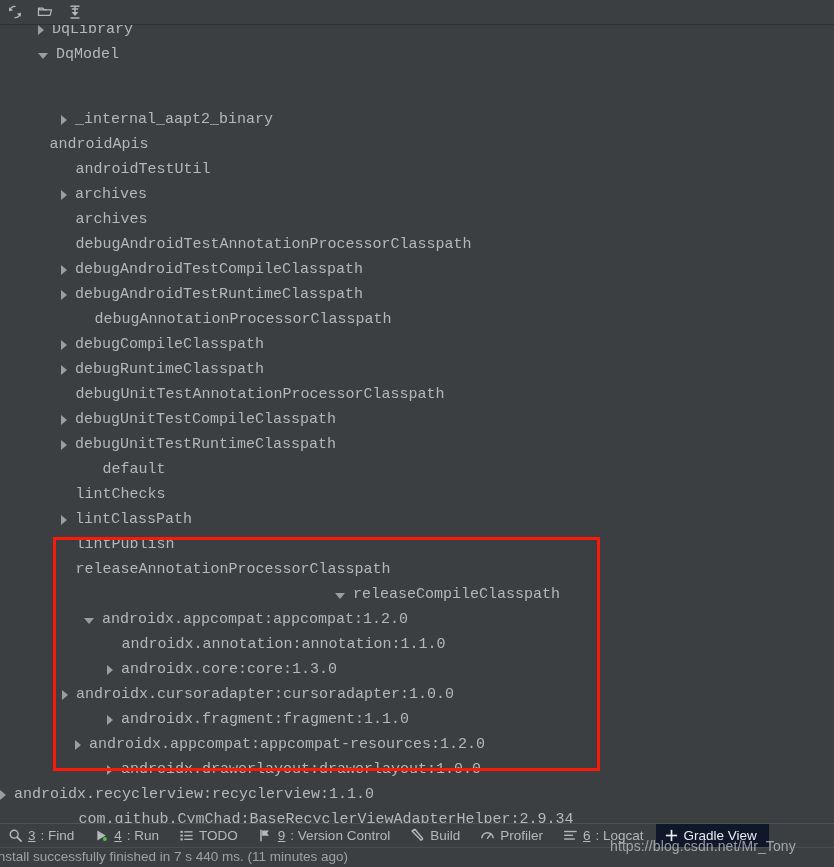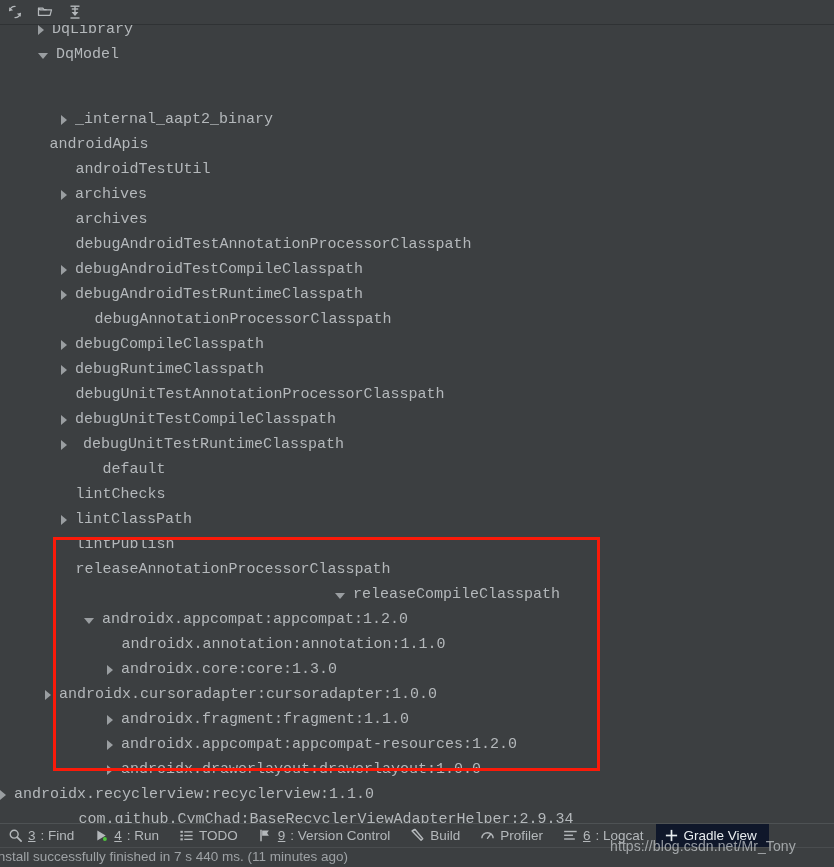--- a/index.html
+++ b/index.html
@@ -261,21 +261,21 @@
         <span class="row-label">debugRuntimeClasspath</span>
       </div>
       <div class="row" style="padding-left: 61px;">
         <span class="arrow none"></span>
         <span class="row-label">debugUnitTestAnnotationProcessorClasspath</span>
       </div>
       <div class="row" style="padding-left: 61px;">
         <span class="arrow collapsed"></span>
         <span class="row-label">debugUnitTestCompileClasspath</span>
       </div>
-      <div class="row" style="padding-left: 61px; gap: 8px;">
+      <div class="row" style="padding-left: 61px;">
         <span class="arrow collapsed"></span>
         <span class="row-label">debugUnitTestRuntimeClasspath</span>
       </div>
       <div class="row" style="padding-left: 61px; margin-left: 27px;">
         <span class="arrow none"></span>
         <span class="row-label">default</span>
       </div>
       <div class="row" style="padding-left: 61px;">
         <span class="arrow none"></span>
         <span class="row-label">lintChecks</span>
@@ -301,29 +301,29 @@
         <span class="row-label">androidx.appcompat:appcompat:1.2.0</span>
       </div>
       <div class="row" style="padding-left: 107px;">
         <span class="arrow none"></span>
         <span class="row-label">androidx.annotation:annotation:1.1.0</span>
       </div>
       <div class="row" style="padding-left: 107px;">
         <span class="arrow collapsed"></span>
         <span class="row-label">androidx.core:core:1.3.0</span>
       </div>
-      <div class="row" style="padding-left: 45px;">
+      <div class="row" style="padding-left: 62px;">
         <span class="arrow collapsed"></span>
         <span class="row-label">androidx.cursoradapter:cursoradapter:1.0.0</span>
       </div>
       <div class="row" style="padding-left: 107px;">
         <span class="arrow collapsed"></span>
         <span class="row-label">androidx.fragment:fragment:1.1.0</span>
       </div>
-      <div class="row" style="padding-left: 107px;">
+      <div class="row" style="padding-left: 75px;">
         <span class="arrow collapsed"></span>
         <span class="row-label">androidx.appcompat:appcompat-resources:1.2.0</span>
       </div>
       <div class="row" style="padding-left: 107px;">
         <span class="arrow collapsed"></span>
         <span class="row-label">androidx.drawerlayout:drawerlayout:1.0.0</span>
       </div>
       <div class="row" style="">
         <span class="arrow collapsed"></span>
         <span class="row-label">androidx.recyclerview:recyclerview:1.1.0</span>

